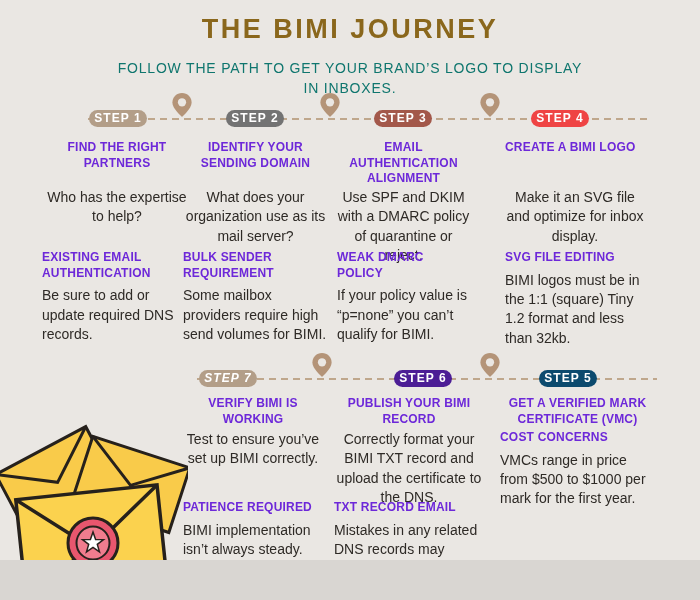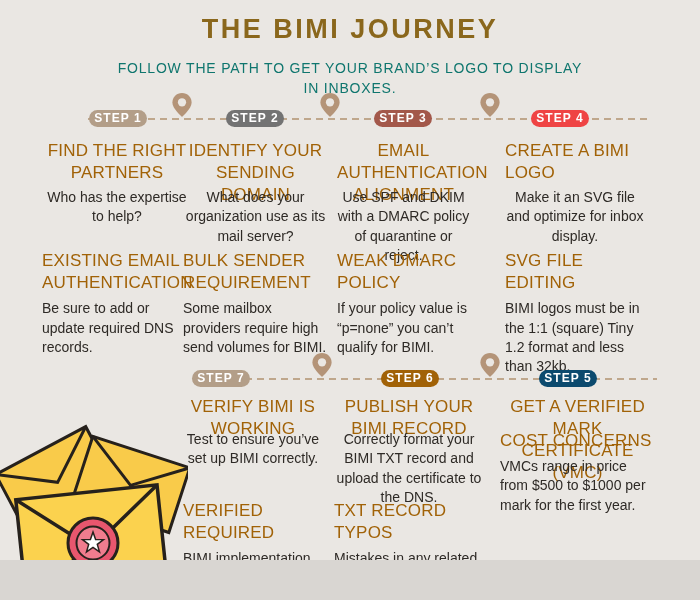--- a/index.html
+++ b/index.html
@@ -23,21 +23,21 @@
     position: absolute; height: 2px;
     background: repeating-linear-gradient(90deg, #bfa78c 0 7px, transparent 7px 12px);
   }
   .badge {
     position: absolute; width: 58px; height: 17px; border-radius: 9px;
     color: #ffffff; font-size: 12px; font-weight: 700; letter-spacing: 1.1px;
     text-align: center; line-height: 17px; z-index: 3;
   }
   .pin { position: absolute; z-index: 2; }
   .col { position: absolute; z-index: 1; }
-  .h  { font-weight: 400; font-size: 17px; line-height: 1.3; color: #a16207; letter-spacing: 0.2px; }
+  .h  { font-weight: 700; font-size: 12px; line-height: 1.3; color: #6d28d9; letter-spacing: 0.2px; }
   .b  { font-size: 14px; line-height: 1.38; color: #2e2a26; }
   .center { text-align: center; }
   .left { text-align: left; }
   .ha1 { height: 48px; }
   .ba1 { height: 62px; }
   .ha2 { height: 34px; }
   .ba2 { height: 70px; }
   .subh { margin-bottom: 5px; }
   .env { position: absolute; left: 0; top: 416px; z-index: 1; }
 </style>
@@ -82,22 +82,22 @@
         <path d="M12 1 C6 1 1.5 5.5 1.5 11.5 C1.5 18 12 27 12 27 C12 27 22.5 18 22.5 11.5 C22.5 5.5 18 1 12 1 Z" fill="#b49478"></path>
         <circle cx="12" cy="11" r="4.5" fill="#eae7e3"></circle>
       </svg>
   </div>
 
   <div class="badge" style="left: 89px; top: 110px; background: rgb(179, 158, 136);">STEP 1</div>
   <div class="badge" style="left: 226px; top: 110px; background: #737373;">STEP 2</div>
   <div class="badge" style="left: 374px; top: 110px; background: rgb(163, 88, 74);">STEP 3</div>
   <div class="badge" style="left: 531px; top: 110px; background: #ef4444;">STEP 4</div>
 
-  <div class="badge" style="left: 192px; top: 370px; background: rgb(179, 158, 136);">STEP 7</div>
-  <div class="badge" style="left: 381px; top: 370px; background: #a16207;">STEP 6</div>
+  <div class="badge" style="left: 199px; top: 370px; background: rgb(179, 158, 136); font-style: italic;">STEP 7</div>
+  <div class="badge" style="left: 394px; top: 370px; background: #4c1d95;">STEP 6</div>
   <div class="badge" style="left: 539px; top: 370px; background: #0c4a6e;">STEP 5</div>
 
   <div class="col" style="left:42px; top:140px; width:150px;">
     <div class="h center ha1">FIND THE RIGHT PARTNERS</div>
     <div class="b center ba1">Who has the expertise to help?</div>
     <div class="h left subh">EXISTING EMAIL AUTHENTICATION</div>
     <div class="b left">Be sure to add or update required DNS records.</div>
   </div>
 
   <div class="col" style="left:183px; top:140px; width:145px;">
@@ -117,28 +117,28 @@
   <div class="col" style="left:505px; top:140px; width:140px;">
     <div class="h left ha1">CREATE A BIMI LOGO</div>
     <div class="b center ba1">Make it an SVG file and optimize for inbox display.</div>
     <div class="h left subh">SVG FILE EDITING</div>
     <div class="b left">BIMI logos must be in the 1:1 (square) Tiny 1.2 format and less than 32kb.</div>
   </div>
 
   <div class="col" style="left:183px; top:396px; width:140px;">
     <div class="h center ha2">VERIFY BIMI IS WORKING</div>
     <div class="b center ba2">Test to ensure you’ve set up BIMI correctly.</div>
-    <div class="h left subh">VERIFIED REQUIRED</div>
+    <div class="h left subh">PATIENCE REQUIRED</div>
     <div class="b left">BIMI implementation isn’t always steady. Retrace your steps if you have issues.</div>
   </div>
 
   <div class="col" style="left:334px; top:396px; width:150px;">
     <div class="h center ha2">PUBLISH YOUR BIMI RECORD</div>
     <div class="b center ba2">Correctly format your BIMI TXT record and upload the certificate to the DNS.</div>
-    <div class="h left subh">TXT RECORD TYPOS</div>
+    <div class="h left subh">TXT RECORD EMAIL</div>
     <div class="b left">Mistakes in any related DNS records may cause authentication failures.</div>
   </div>
 
   <div class="col" style="left:500px; top:396px; width:155px;">
     <div class="h center ha2">GET A VERIFIED MARK CERTIFICATE (VMC)</div>
     <div class="h left subh">COST CONCERNS</div>
     <div class="b left">VMCs range in price from $500 to $1000 per mark for the first year.</div>
   </div>
 
   <div class="env">

